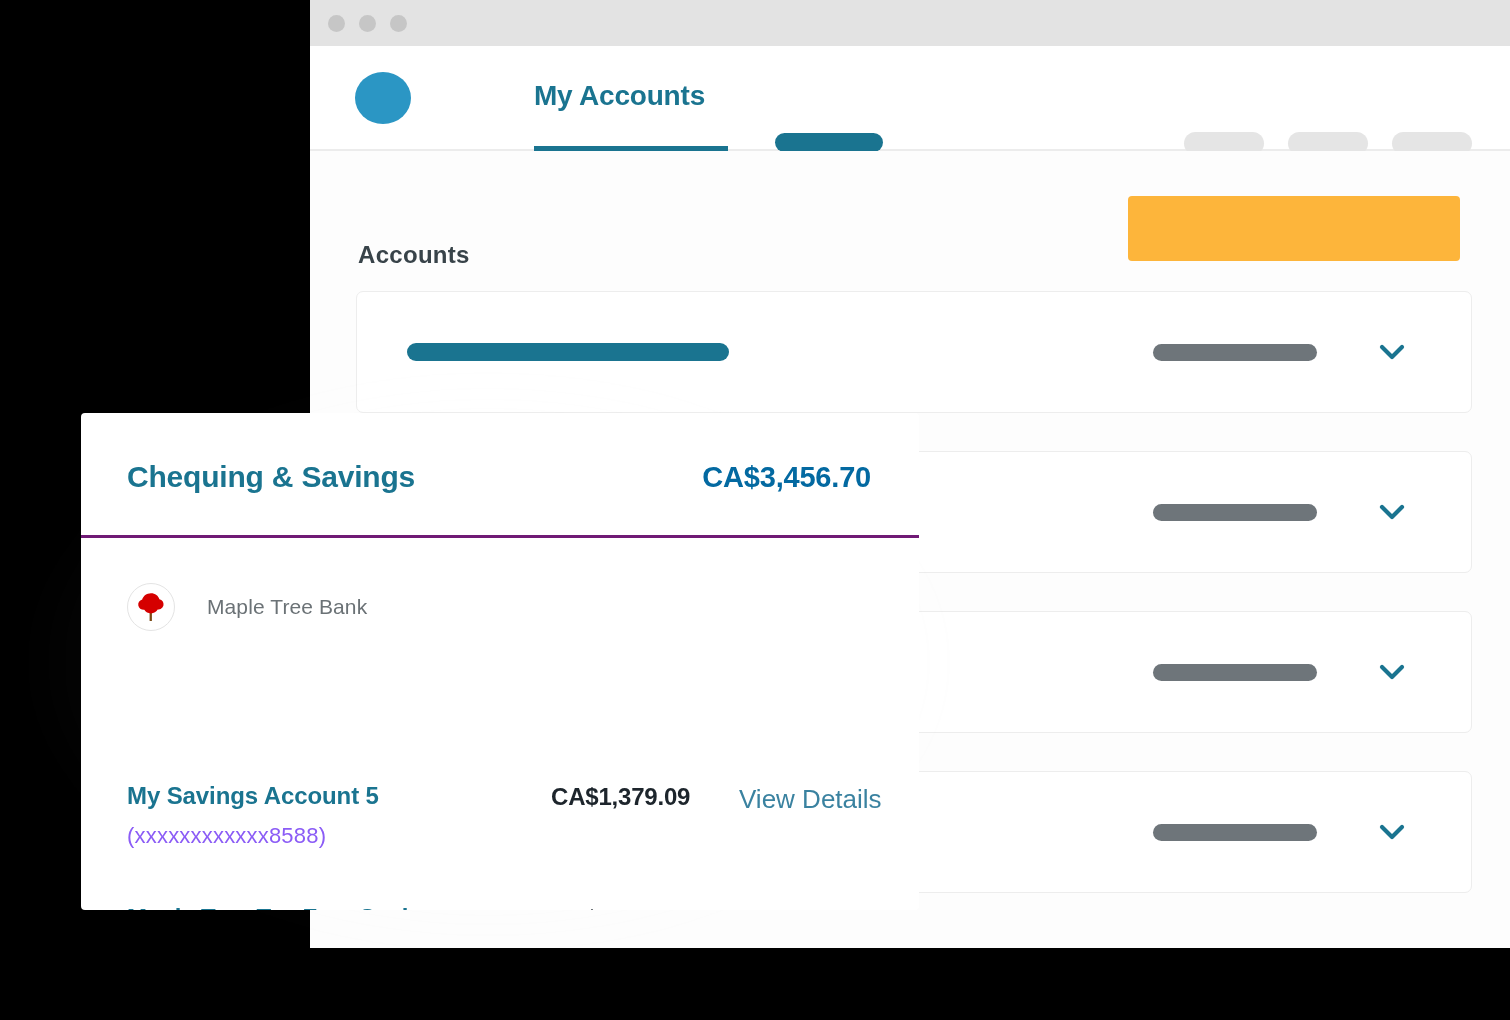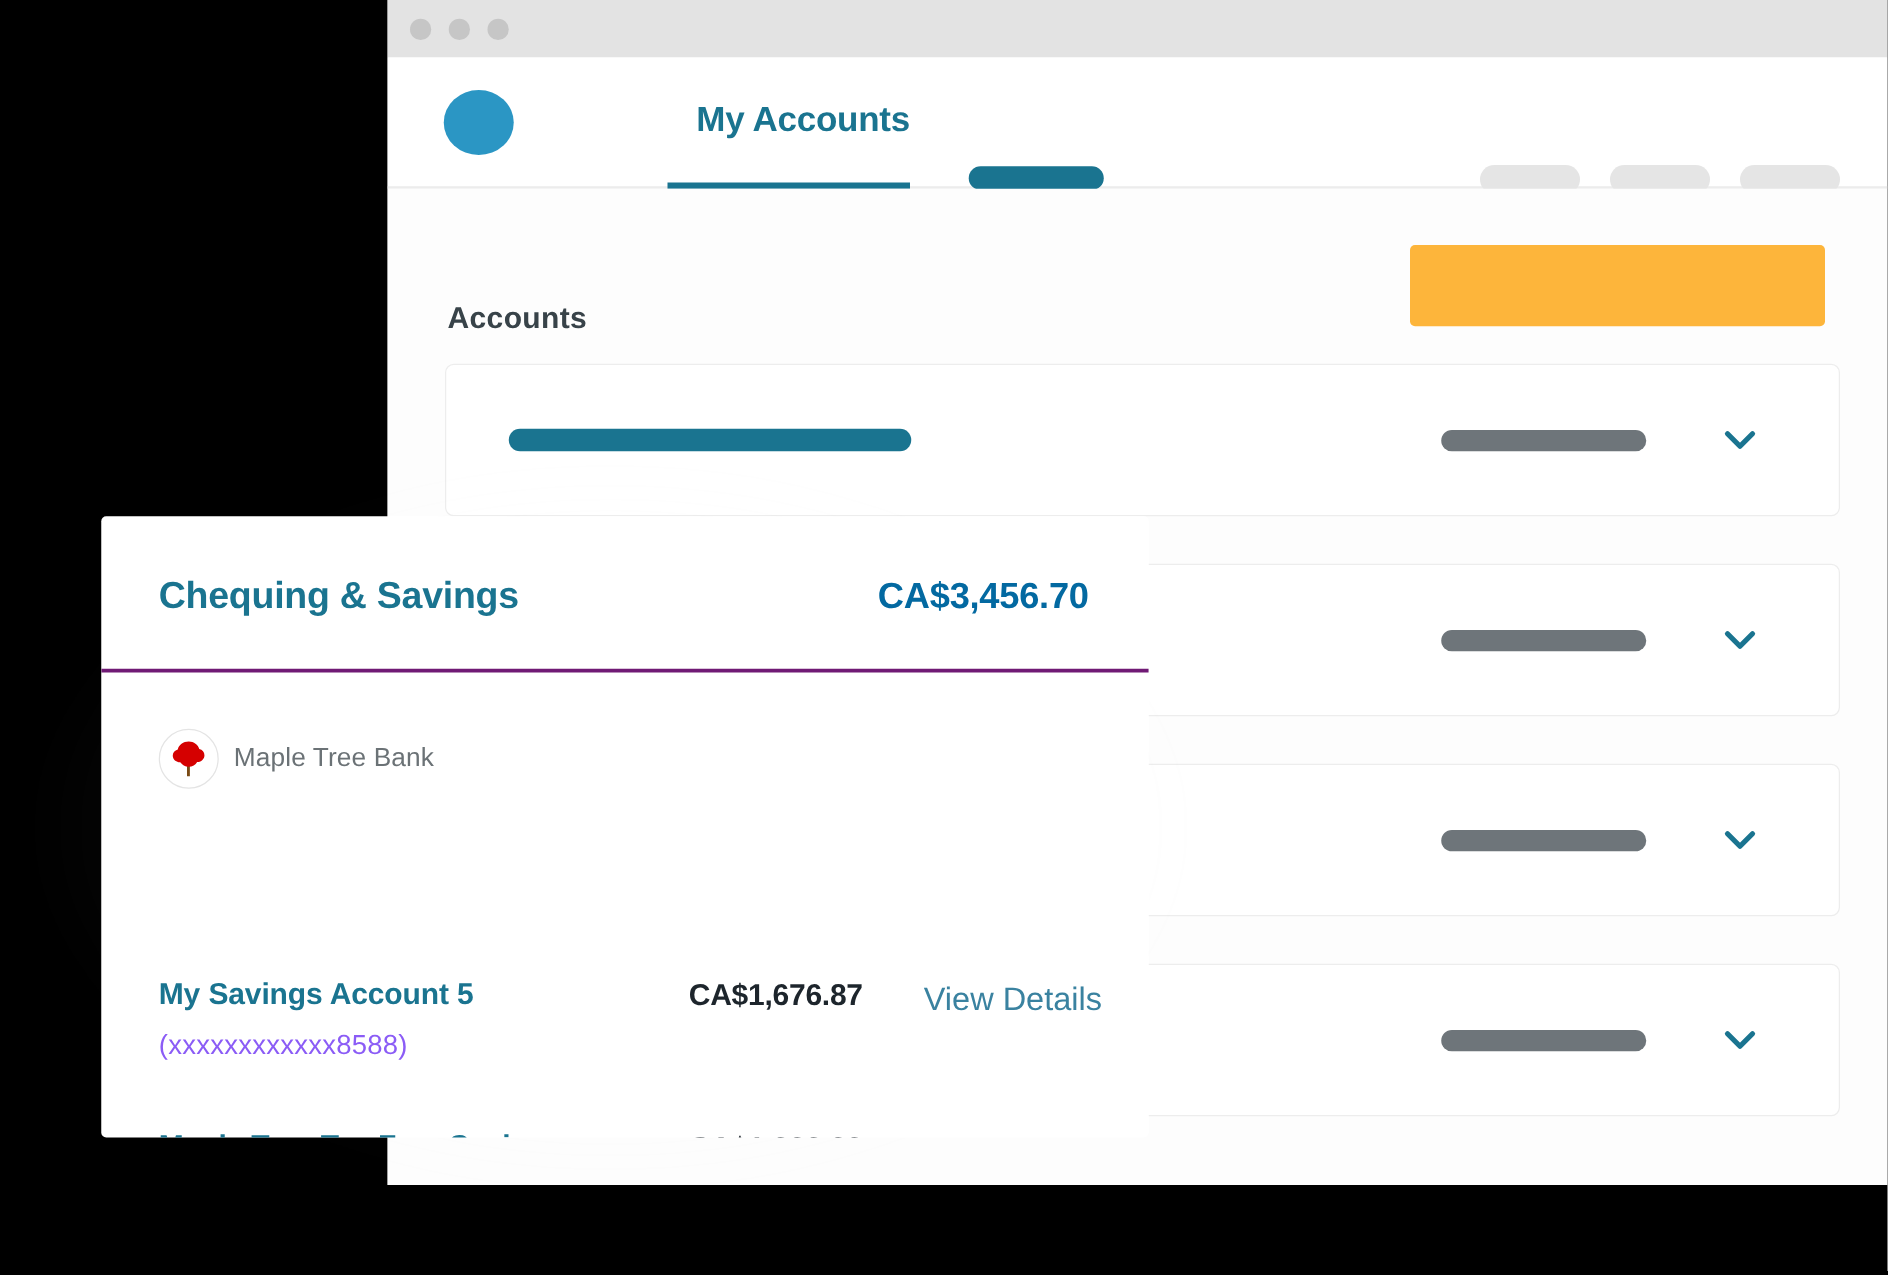--- a/index.html
+++ b/index.html
@@ -65,21 +65,21 @@
   }
 
   .nav-tab {
     position: absolute;
     left: 224px;
     top: 0;
     height: 105px;
     width: 194px;
     display: flex;
     align-items: center;
-    justify-content: flex-end;
+    justify-content: flex-start;
     border-bottom: 5px solid #1a7490;
   }
   .nav-tab-label {
     font-size: 28px;
     font-weight: bold;
     color: #1a7490;
     letter-spacing: -0.2px;
   }
 
   .nav-pill-active {
@@ -244,21 +244,21 @@
     position: relative;
     padding: 0;
   }
 
   .bank-row {
     position: absolute;
     left: 46px;
     top: 45px;
     display: flex;
     align-items: center;
-    gap: 12px;
+    gap: 32px;
   }
   .bank-avatar {
     width: 48px;
     height: 48px;
     border-radius: 50%;
     border: 1px solid #e4e4e4;
     background: #ffffff;
     display: flex;
     align-items: center;
     justify-content: center;
@@ -420,21 +420,21 @@
                    C27.9 11.2 26.2 8.8 23.4 8.2
                    C22.5 4.8 19.1 2.2 15 2.2 Z" fill="#d50000"></path>
         </svg>
       </span>
       <span class="bank-name">Maple Tree Bank</span>
     </div>
 
     <div class="acct-item acct-item-0">
       <div class="acct-line">
         <span class="acct-name">My Savings Account 5</span>
-        <span class="acct-amount">CA$1,676.87</span>
+        <span class="acct-amount">CA$1,379.09</span>
         <a class="acct-link">View Details</a>
       </div>
       <span class="acct-mask">(xxxxxxxxxxxx8588)</span>
     </div>
 
     <div class="acct-item acct-item-1">
       <div class="acct-line">
         <span class="acct-name">Maple Tree Tax Free Savings</span>
         <span class="acct-amount">CA$1,000.00</span>
         <a class="acct-link">View Details</a>

